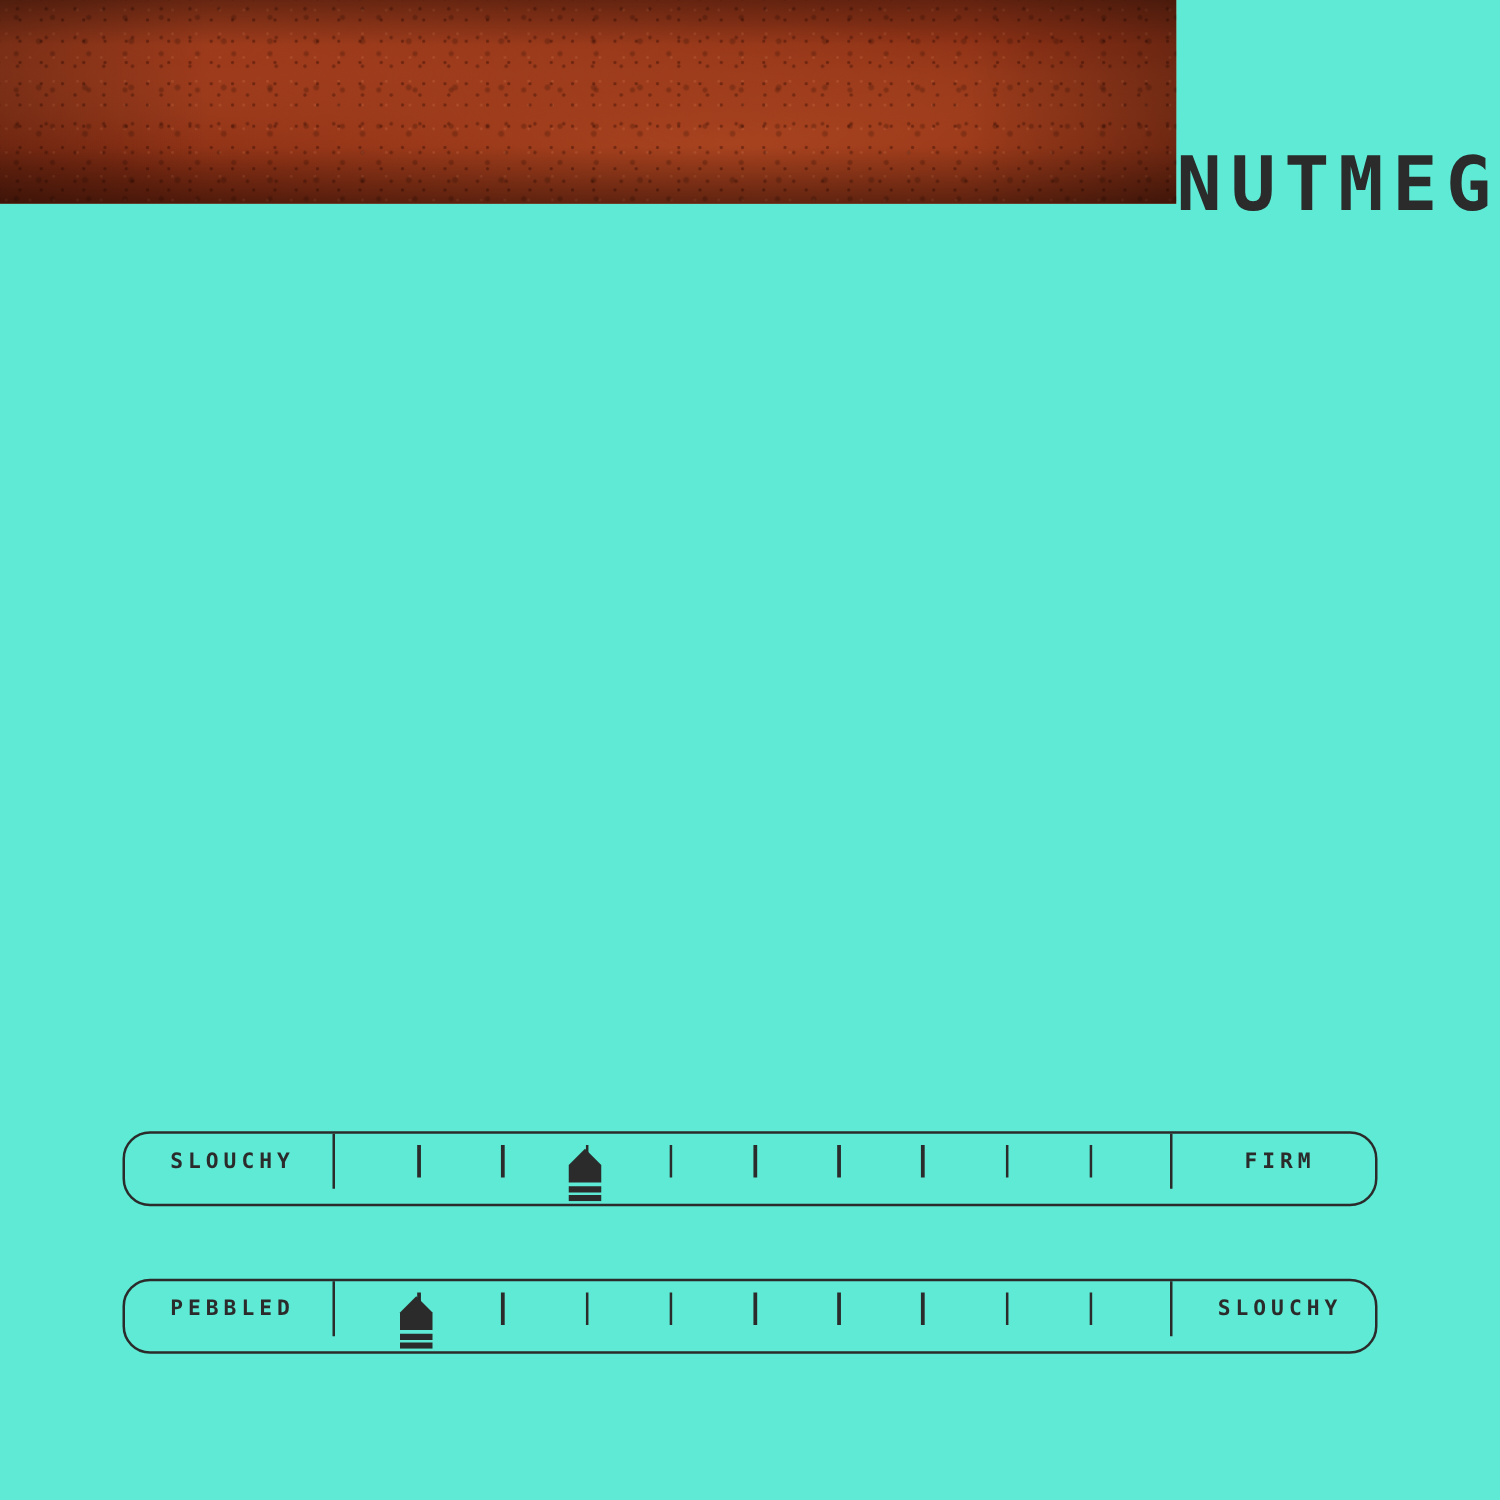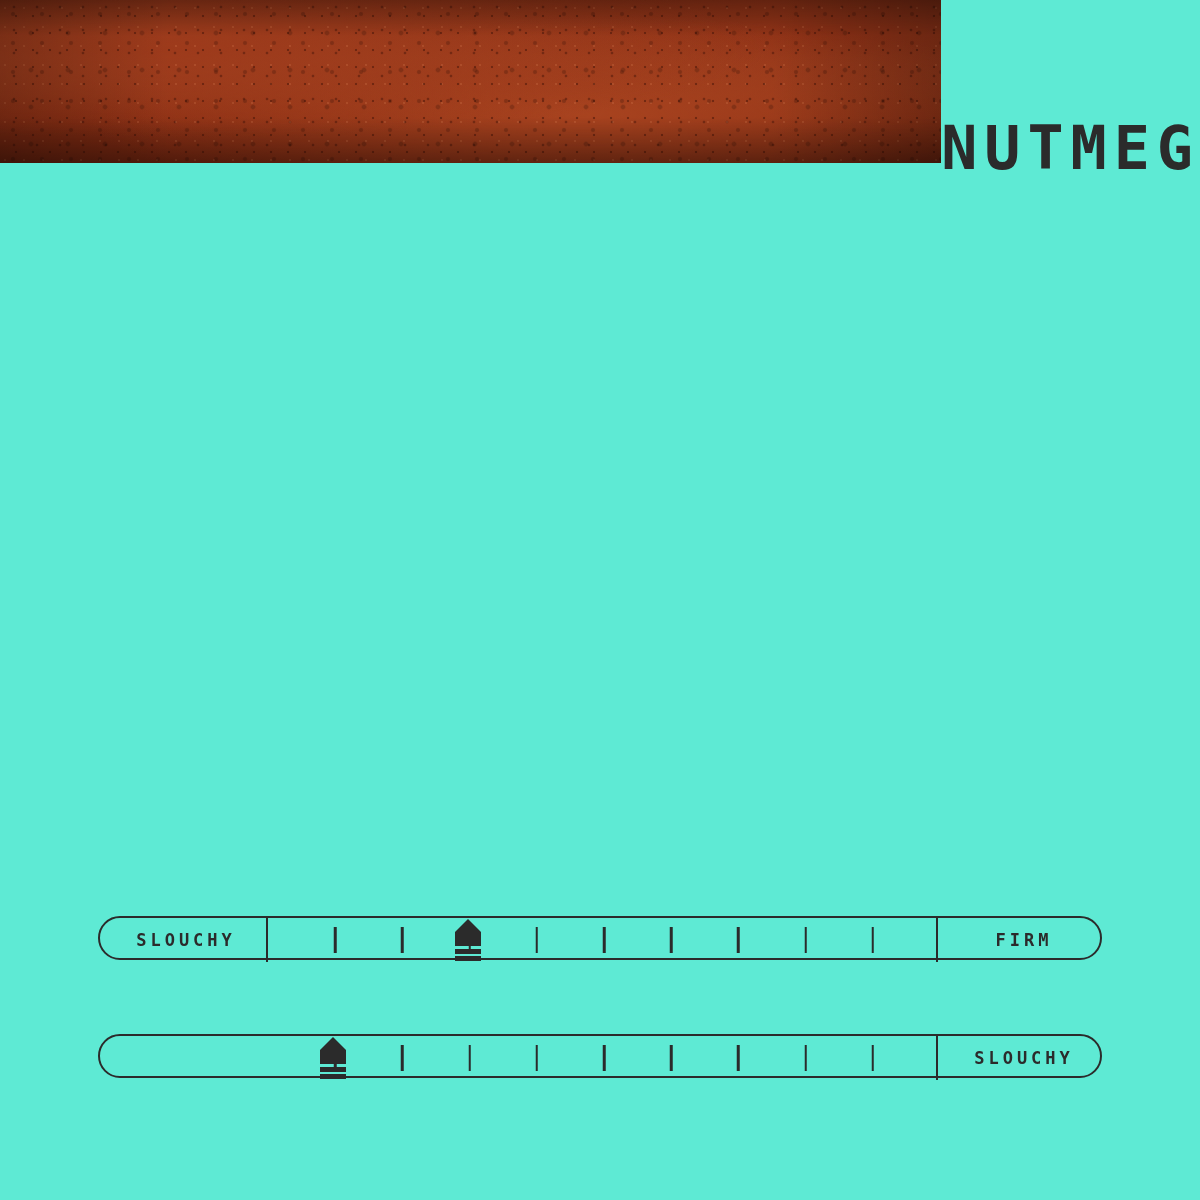--- a/index.html
+++ b/index.html
@@ -106,23 +106,23 @@
     margin: 0 auto;
     height: 56px;
   }
   .slider-row + .slider-row {
     margin-top: 62px;
   }
 
   .track {
     position: absolute;
     left: 0;
-    top: 11px;
+    top: 0;
     width: 1004px;
-    height: 44px;
+    height: 60px;
     box-sizing: border-box;
     border: 2.5px solid #2b2b2b;
     border-radius: 22px;
     background: transparent;
   }
   .cap-label {
     position: absolute;
     top: 0;
     height: 44px;
     display: flex;
@@ -212,20 +212,21 @@
         <svg width="40" height="46" viewBox="0 0 40 46" aria-hidden="true">
           <path d="M20 4 L33 17 L33 31 L7 31 L7 17 Z" fill="#2b2b2b"></path>
           <rect x="7" y="34" width="26" height="5" fill="#2b2b2b"></rect>
           <rect x="7" y="41" width="26" height="5" fill="#2b2b2b"></rect>
         </svg>
       </div>
     </div>
 
     <div class="slider-row">
       <div class="track">
+        <div class="cap-label cap-left">PEBBLED</div>
         <div class="ticks">
             <div class="tick" style="left: 67.2px;"></div>
             <div class="tick" style="left: 134.4px;"></div>
             <div class="tick" style="left: 201.6px;"></div>
             <div class="tick" style="left: 268.8px;"></div>
             <div class="tick" style="left: 336px;"></div>
             <div class="tick" style="left: 403.2px;"></div>
             <div class="tick" style="left: 470.4px;"></div>
             <div class="tick" style="left: 537.6px;"></div>
             <div class="tick" style="left: 604.8px;"></div>

